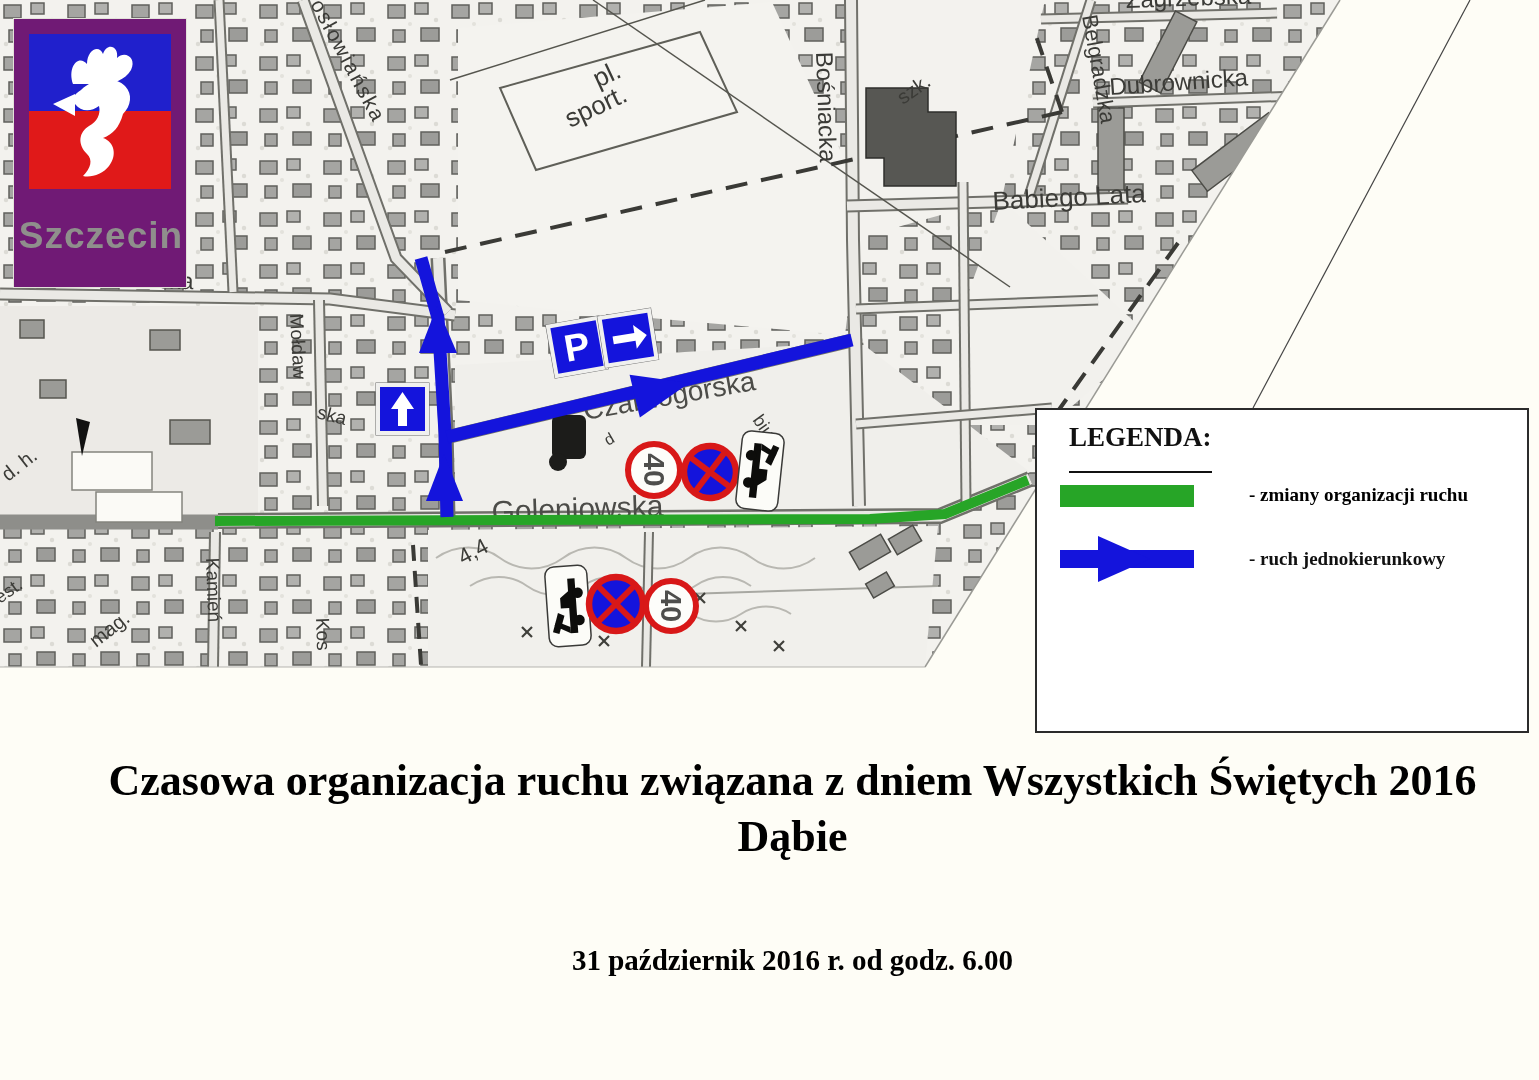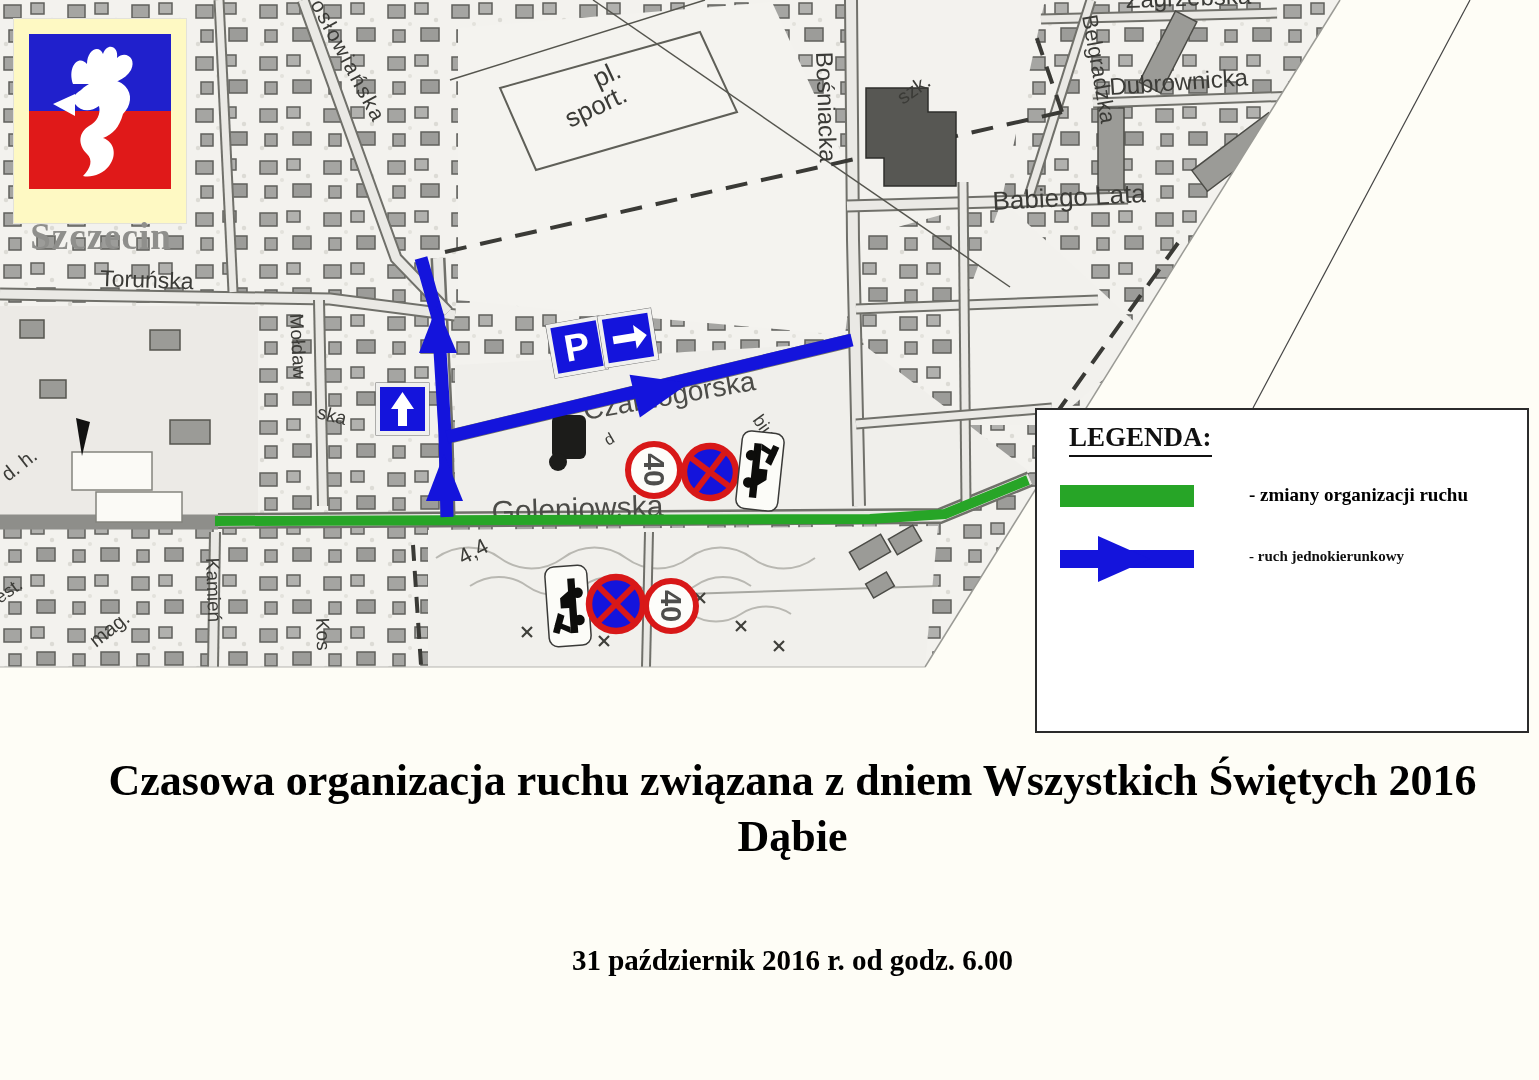--- a/index.html
+++ b/index.html
@@ -4,30 +4,30 @@
 <style>
   html,body{margin:0;padding:0;background:#fefdf6;}
   .page{position:relative;width:1539px;height:1080px;overflow:hidden;background:#fefdf6;
         font-family:"Liberation Sans",sans-serif;}
   .map-svg{position:absolute;left:0;top:0;}
   
   .legend{position:absolute;left:1035px;top:408px;width:494px;height:325px;
           background:#ffffff;border:2px solid #2b2b2b;box-sizing:border-box;z-index:30;}
   .legend-title{position:absolute;left:32px;top:12px;font-family:"Liberation Serif",serif;
                 font-weight:bold;font-size:27px;color:#111;border-bottom:2px solid #111;
-                padding-bottom:2px;}
+                padding-bottom:18px;}
   .legend-sym-1{position:absolute;left:23px;top:75px;}
   .legend-sym-2{position:absolute;left:23px;top:126px;}
   .legend-label-1{position:absolute;left:212px;top:74px;font-family:"Liberation Serif",serif;
                   font-weight:bold;font-size:19px;color:#000000;}
   .legend-label-2{position:absolute;left:212px;top:138px;font-family:"Liberation Serif",serif;
-                  font-weight:bold;font-size:15px;color:#111;}
+                  font-weight:bold;font-size:19px;color:#111;}
   
-  .logo-card{position:absolute;left:13px;top:18px;width:174px;height:206px;background:#fef9c3;
-             border:1px solid #e3e2da;box-sizing:border-box;z-index:30;font-family:Liberation Serif, serif;}
+  .logo-card{position:absolute;left:13px;top:18px;width:174px;height:270px;background:#701a75;
+             border:1px solid #e3e2da;box-sizing:border-box;z-index:30;}
   .logo-flag{position:absolute;left:15px;top:15px;}
   .logo-city{position:absolute;left:0;top:196px;width:174px;text-align:center;
              font-size:37px;font-weight:bold;color:#8f8f8c;letter-spacing:1px;}
   
   .footer-line{position:absolute;left:0;width:1539px;text-align:center;
                font-family:"Liberation Serif",serif;font-weight:bold;color:#000;margin-left:23px;}
   .f1{top:755px;font-size:44px;}
   .f2{top:811px;font-size:44px;}
   .f3{top:944px;font-size:29px;}
   

